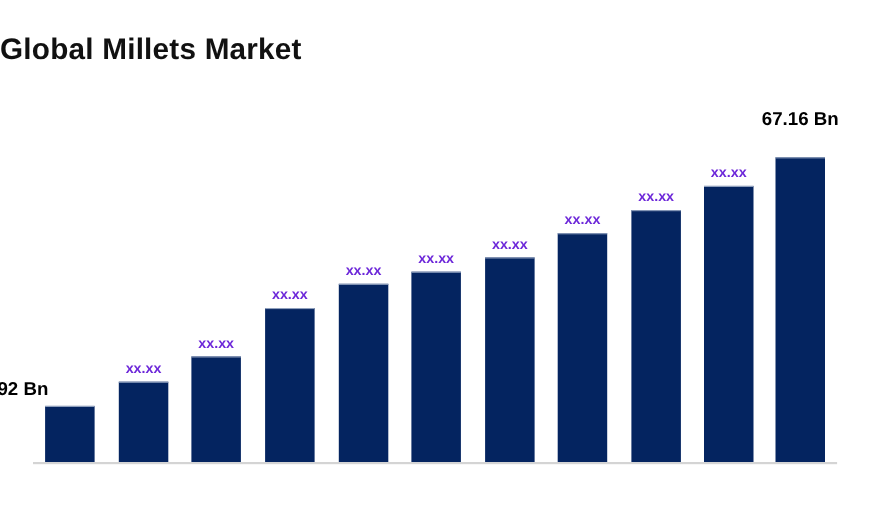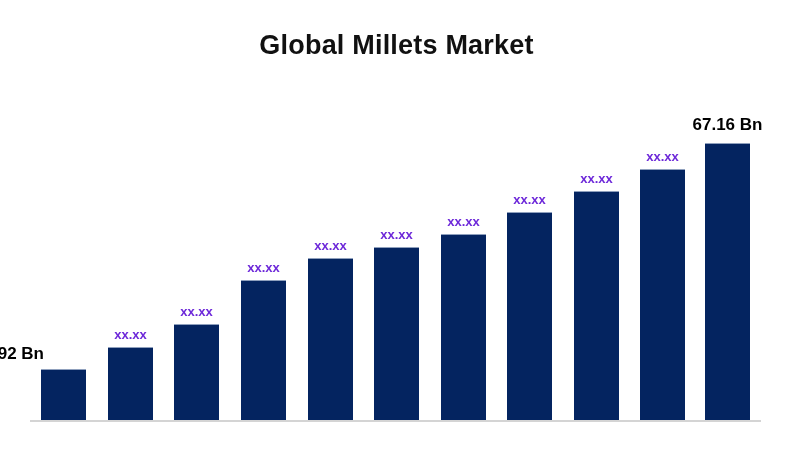--- a/index.html
+++ b/index.html
@@ -21,21 +21,20 @@
     height: 463px;
     background: #ffffff;
   }
 
   
   #chart-title {
     position: absolute;
     left: 0;
     top: 30px;
     width: 793px;
-    text-align: center;
     font-size: 27px;
     font-weight: bold;
     color: #111111;
     letter-spacing: 0.2px;
     font-family: "Liberation Sans", sans-serif;
   }
 
   
   #plot-area {
     position: absolute;
@@ -141,18 +140,18 @@
         <div class="bar-column" style="left: 574px;">
           <div class="bar" title="2031" style="height: 229px; background: rgb(4, 36, 96);"></div>
           <div class="value-label" style="bottom: 277px;">xx.xx</div>
         </div>
         <div class="bar-column" style="left: 640px;">
           <div class="bar" title="2032" style="height: 251px; background: rgb(4, 36, 96);"></div>
           <div class="value-label" style="bottom: 299px;">xx.xx</div>
         </div>
         <div class="bar-column" style="left: 705px;">
           <div class="bar" title="2033" style="height: 277px; background: rgb(4, 36, 96);"></div>
-          <div class="value-label emphasis" style="bottom: 328px;">67.16 Bn</div>
+          <div class="value-label emphasis" style="bottom: 344px;">67.16 Bn</div>
         </div>
       </div>
   </div>
 
 </div>
 
 </body></html>

